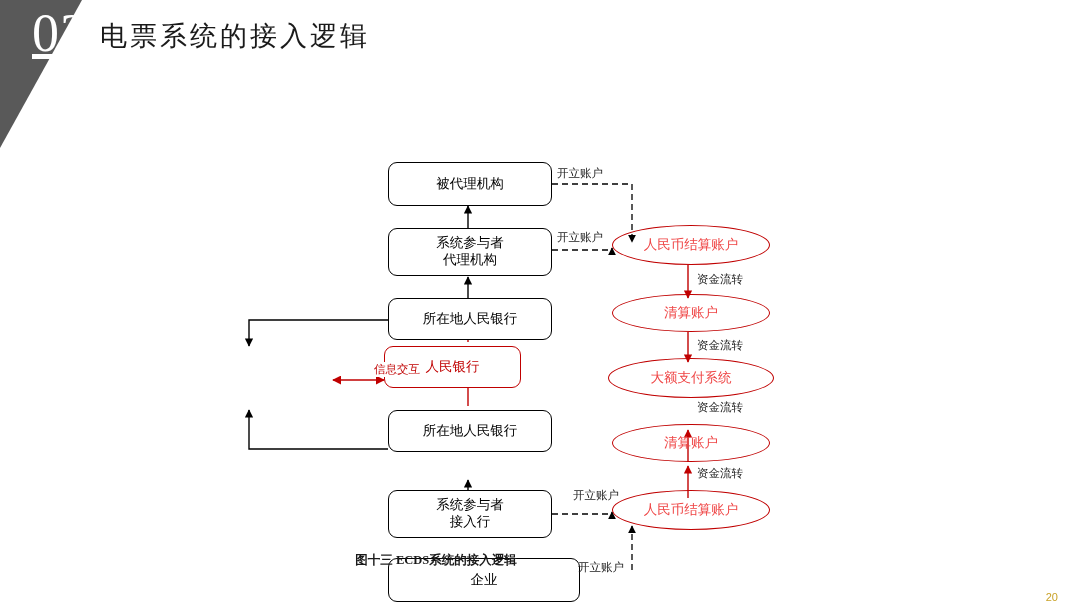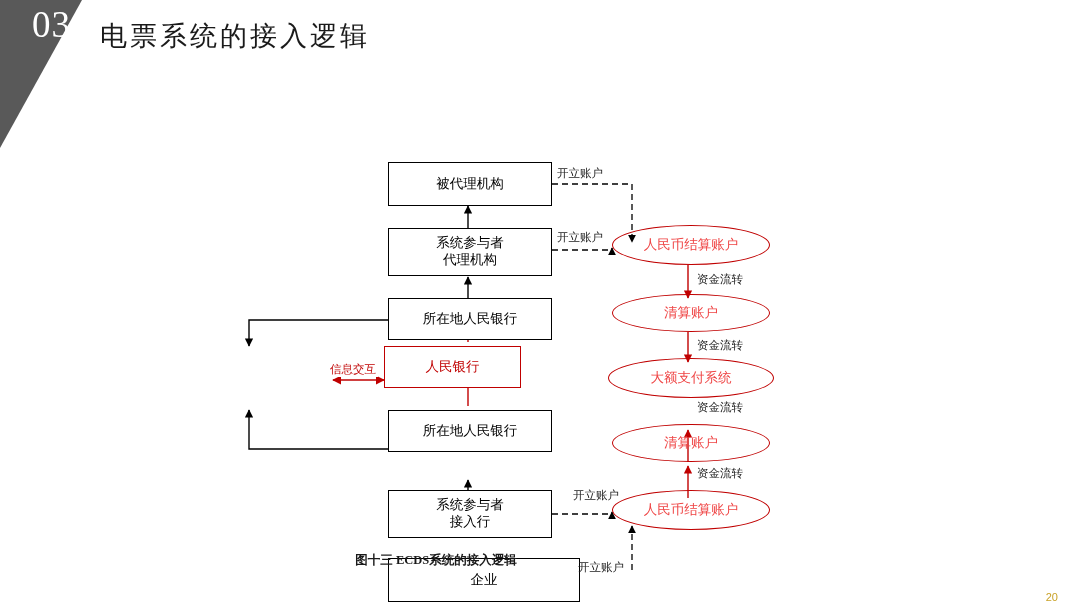--- a/index.html
+++ b/index.html
@@ -25,25 +25,26 @@
     top: 0;
     width: 0;
     height: 0;
     border-top: 148px solid #595959;
     border-right: 82px solid transparent;
   }
   .slide-number-big {
     position: absolute;
     left: 32px;
     top: 6px;
-    font-size: 37px;
+    font-size: 54px;
     line-height: 1;
     color: #ffffff;
     font-family: "Liberation Serif", serif;
     letter-spacing: 1px;
+    text-decoration: underline;
   }
   .slide-title {
     position: absolute;
     left: 100px;
     top: 18px;
     font-size: 27px;
     color: #1a1a1a;
     font-family: "Liberation Serif", serif;
     letter-spacing: 3px;
   }
@@ -66,20 +67,21 @@
     position: absolute;
     box-sizing: border-box;
     display: flex;
     align-items: center;
     justify-content: center;
     text-align: center;
     font-size: 13.5px;
     font-family: "Liberation Serif", serif;
     line-height: 1.25;
     background: #ffffff;
+    border-radius: 9px;
   }
   .node.rect-black {
     border: 1.4px solid #000000;
     color: #000000;
   }
   .node.rect-red {
     border: 1.6px solid #c00000;
     color: #c00000;
   }
   .node.ellipse-red {
@@ -92,20 +94,21 @@
   .edge-label {
     position: absolute;
     font-size: 11.5px;
     font-family: "Liberation Serif", serif;
     color: #1a1a1a;
     white-space: nowrap;
     background: transparent;
   }
   .edge-label.red {
     color: #c00000;
+    margin-left: 44px;
   }
 
   .figure-caption {
     position: absolute;
     left: 0;
     width: 872px;
     text-align: center;
     font-size: 12.5px;
     font-family: "Liberation Serif", serif;
     color: #1a1a1a;

